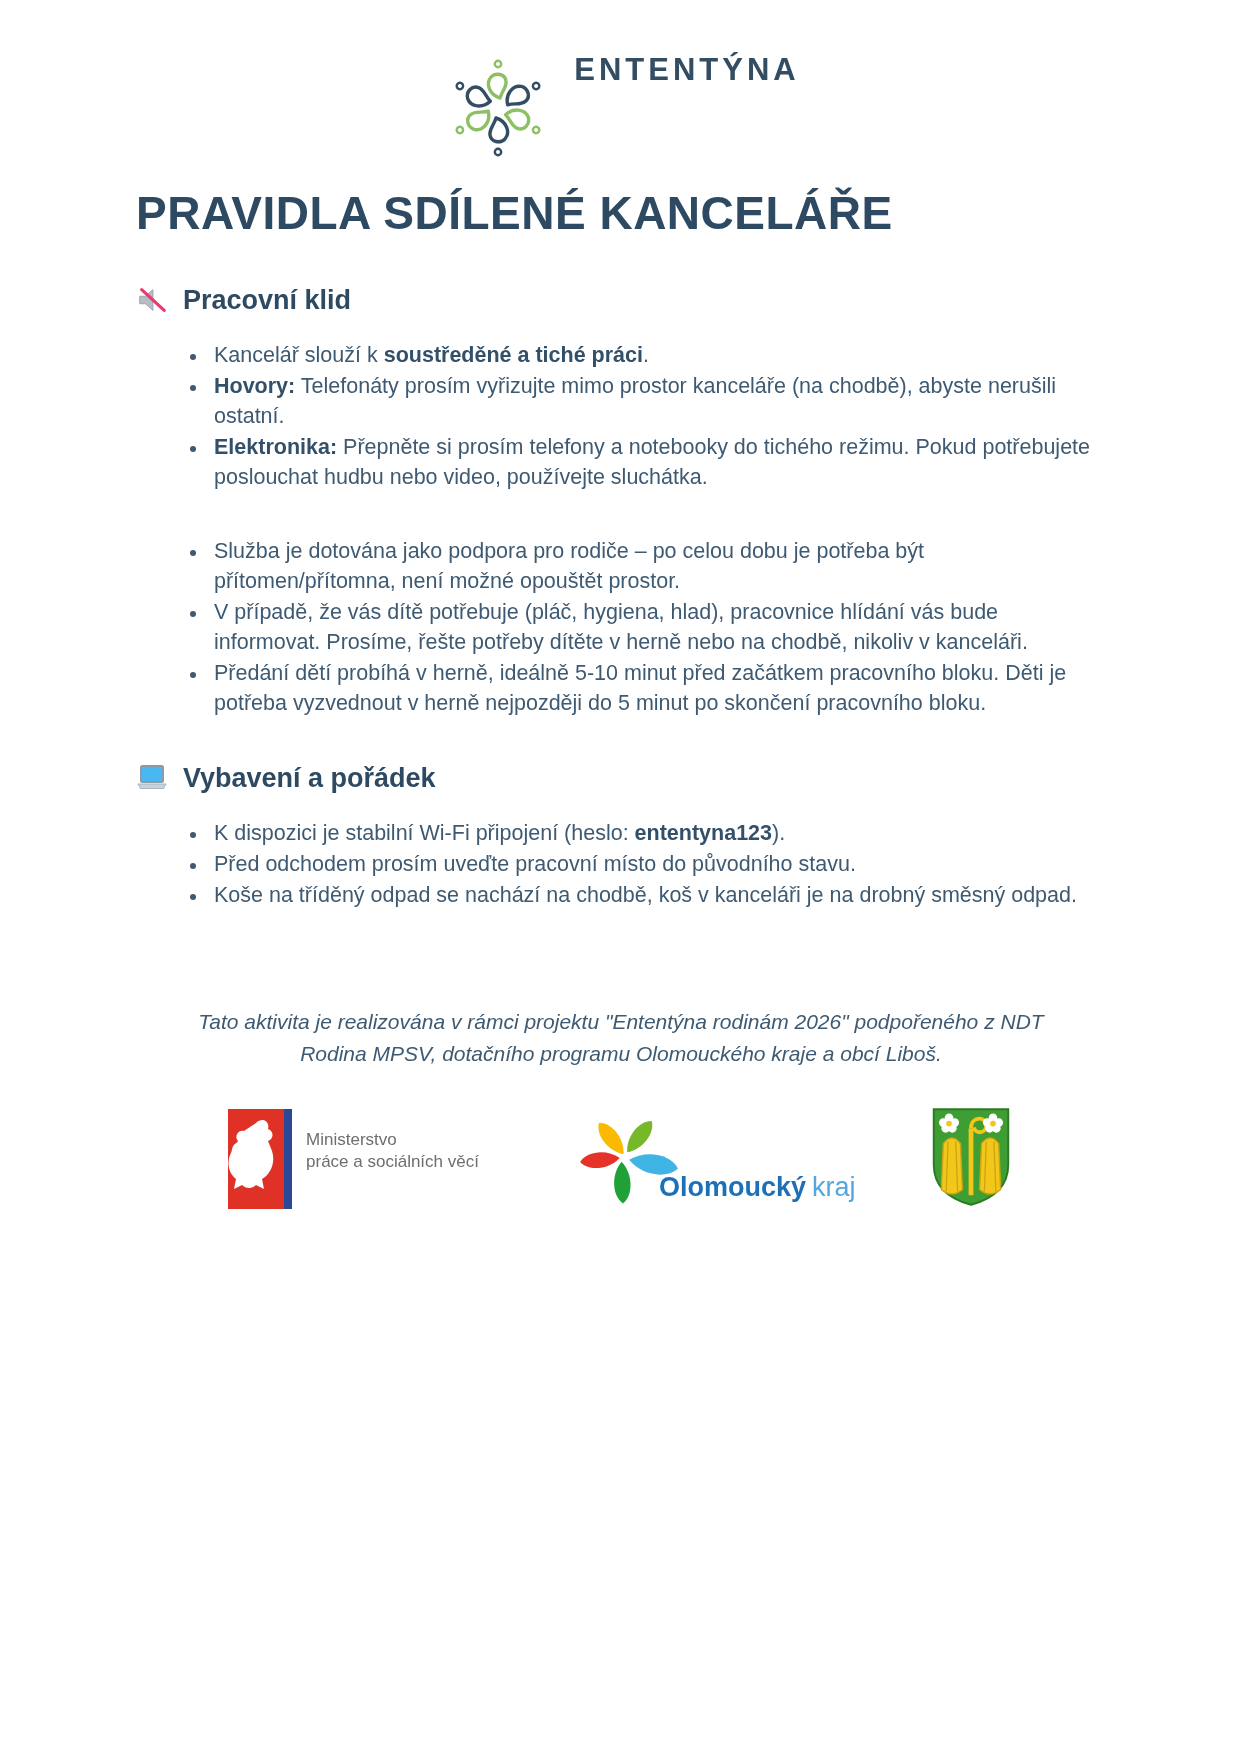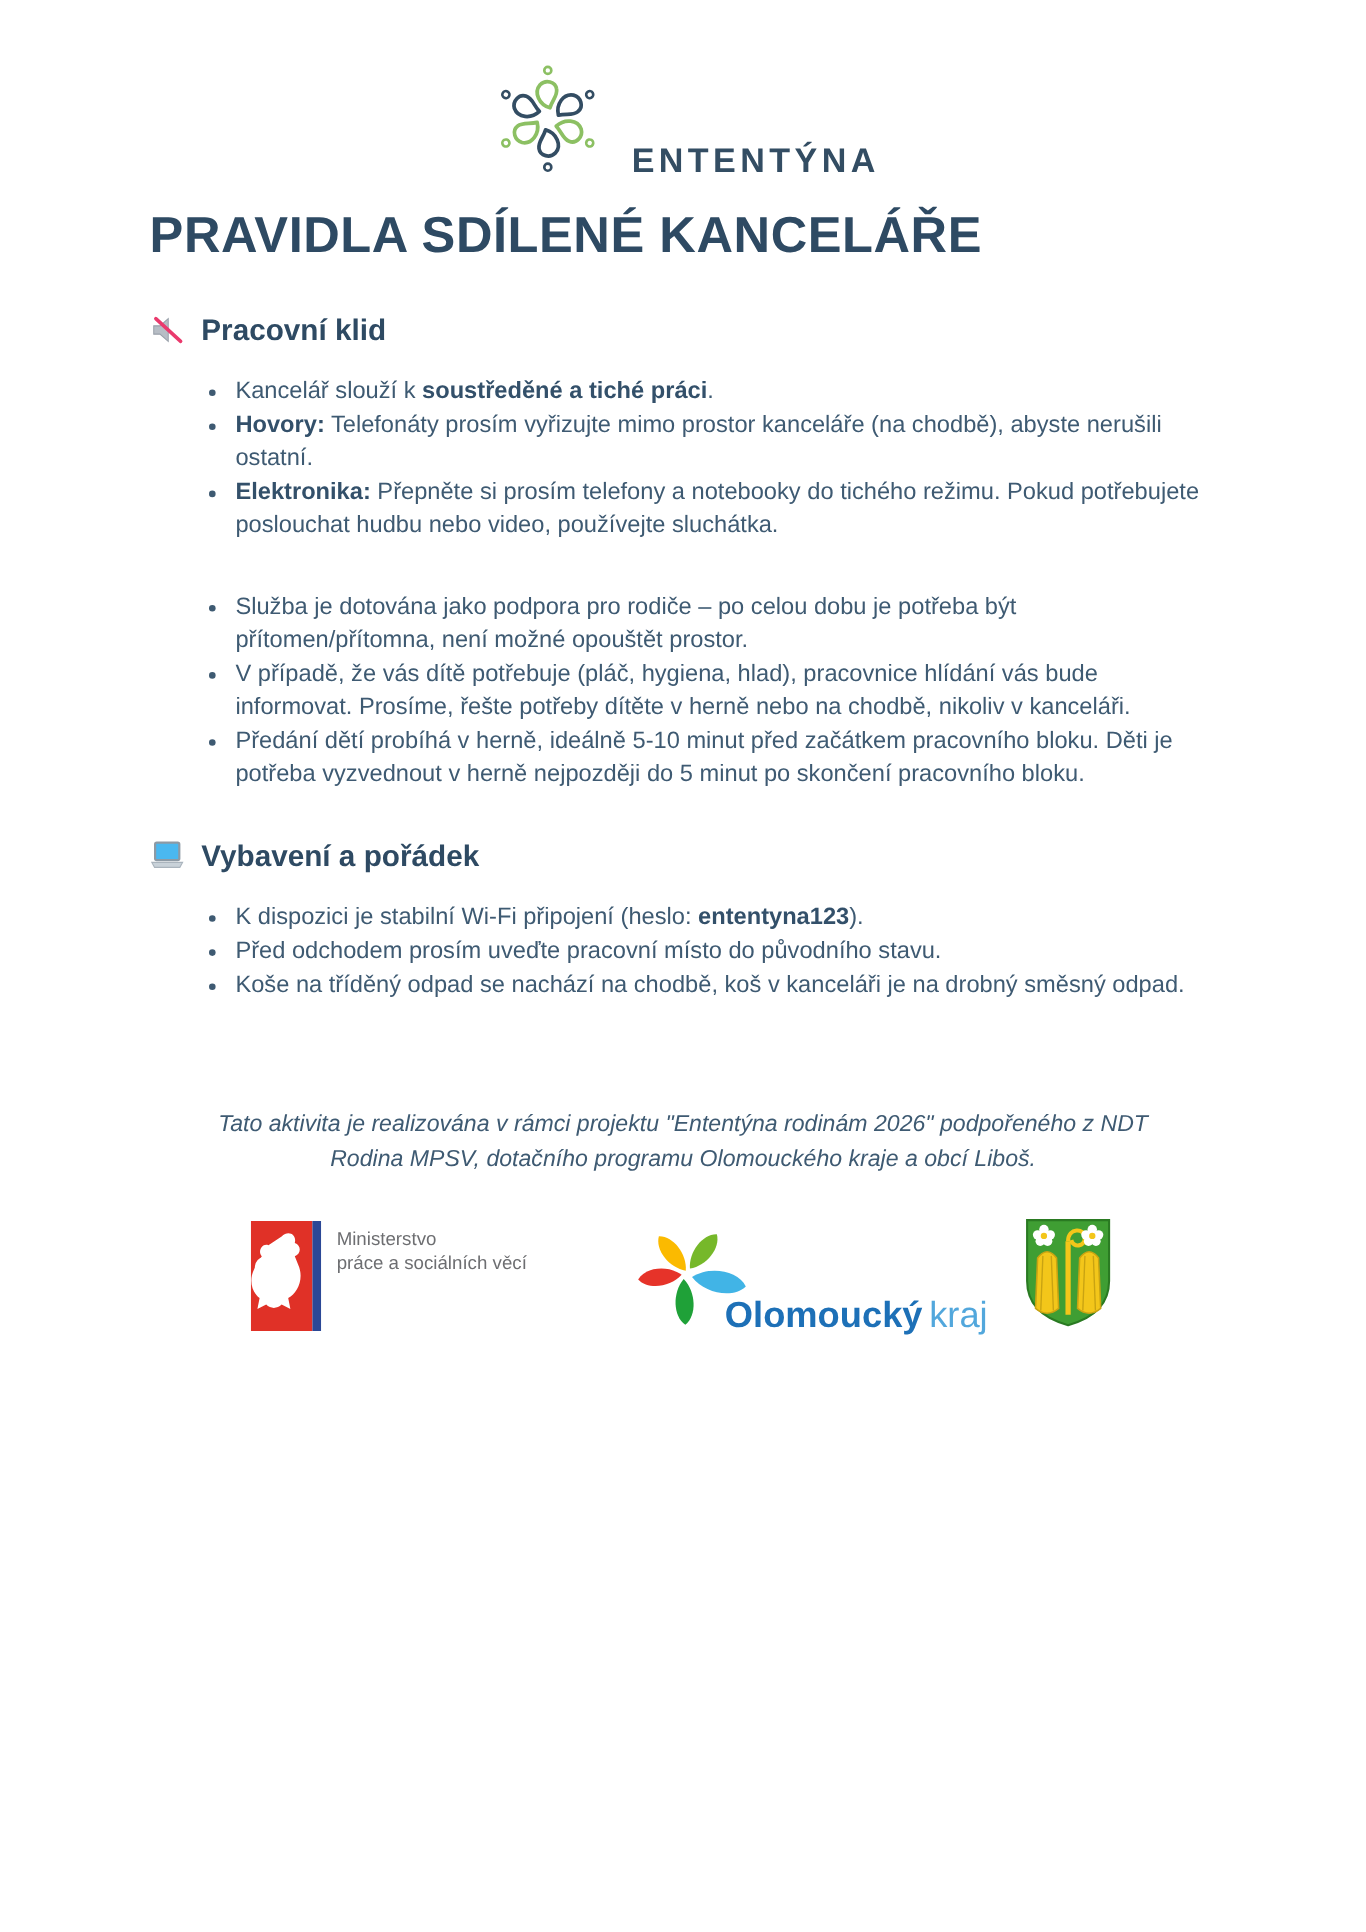--- a/index.html
+++ b/index.html
@@ -10,21 +10,21 @@
     --olk-blue:#1d70b7; --olk-blue-light:#52a7dc;
   }
   *{box-sizing:border-box;}
   html,body{margin:0;padding:0;background:#ffffff;}
   .page{
     width:1242px;height:1756px;background:#fff;overflow:hidden;position:relative;
     font-family:"Liberation Sans", sans-serif;color:var(--body);
   }
   .content{padding:0 136px;}
   
-  .logo-row{display:flex;justify-content:center;align-items:flex-end;gap:20px;padding-top:52px;}
+  .logo-row{display:flex;justify-content:center;align-items:flex-start;gap:20px;padding-top:52px;}
   .brand-word{font-size:31px;font-weight:600;letter-spacing:4px;color:var(--brand-navy);}
   
   .doc-title{margin-top:22px;font-size:46px;font-weight:600;letter-spacing:.5px;color:var(--heading);}
   
   .intro{margin-top:26px;font-size:22px;line-height:1.44;max-width:950px;}
   .b{font-weight:700;color:var(--bold);}
   
   .section{margin-top:44px;}
   .section-head{display:flex;align-items:center;gap:15px;font-size:27px;font-weight:600;color:var(--heading);}
   .section-head .icon{flex:0 0 auto;display:flex;align-items:center;justify-content:center;width:32px;height:32px;}
@@ -34,24 +34,24 @@
   .section-para{margin-top:26px;font-size:22px;line-height:1.44;max-width:950px;}
   .closing{margin-top:72px;font-size:22px;}
   
   .sos-badge{width:31px;height:31px;border-radius:7px;background:var(--sos-bg);color:#fff;
     display:flex;align-items:center;justify-content:center;font-size:11.5px;font-weight:700;letter-spacing:.3px;}
   
   .footer-note{margin-top:96px;text-align:center;font-style:italic;font-size:21px;line-height:1.5;
     max-width:900px;margin-left:auto;margin-right:auto;color:var(--body);}
   .logos-row{margin-top:34px;display:flex;justify-content:center;align-items:center;gap:92px;}
   .mpsv{display:flex;align-items:flex-start;gap:14px;}
-  .mpsv-text{margin-top:6px;font-size:17px;line-height:1.3;color:var(--mpsv-gray);}
+  .mpsv-text{margin-top:20px;font-size:17px;line-height:1.3;color:var(--mpsv-gray);}
   .olk{position:relative;width:265px;height:108px;}
   .olk svg{position:absolute;left:0;top:0;}
-  .olk-text{position:absolute;left:88px;bottom:0;font-size:33px;white-space:nowrap;}
+  .olk-text{position:absolute;left:88px;bottom:10px;font-size:27px;white-space:nowrap;}
   .olk-text .bold{font-weight:700;color:var(--olk-blue);}
   .olk-text .light{font-weight:400;color:var(--olk-blue-light);margin-left:6px;}
 </style>
 </head>
 <body>
 
 <div class="page">
   <div class="content">
 
     <div class="logo-row">

